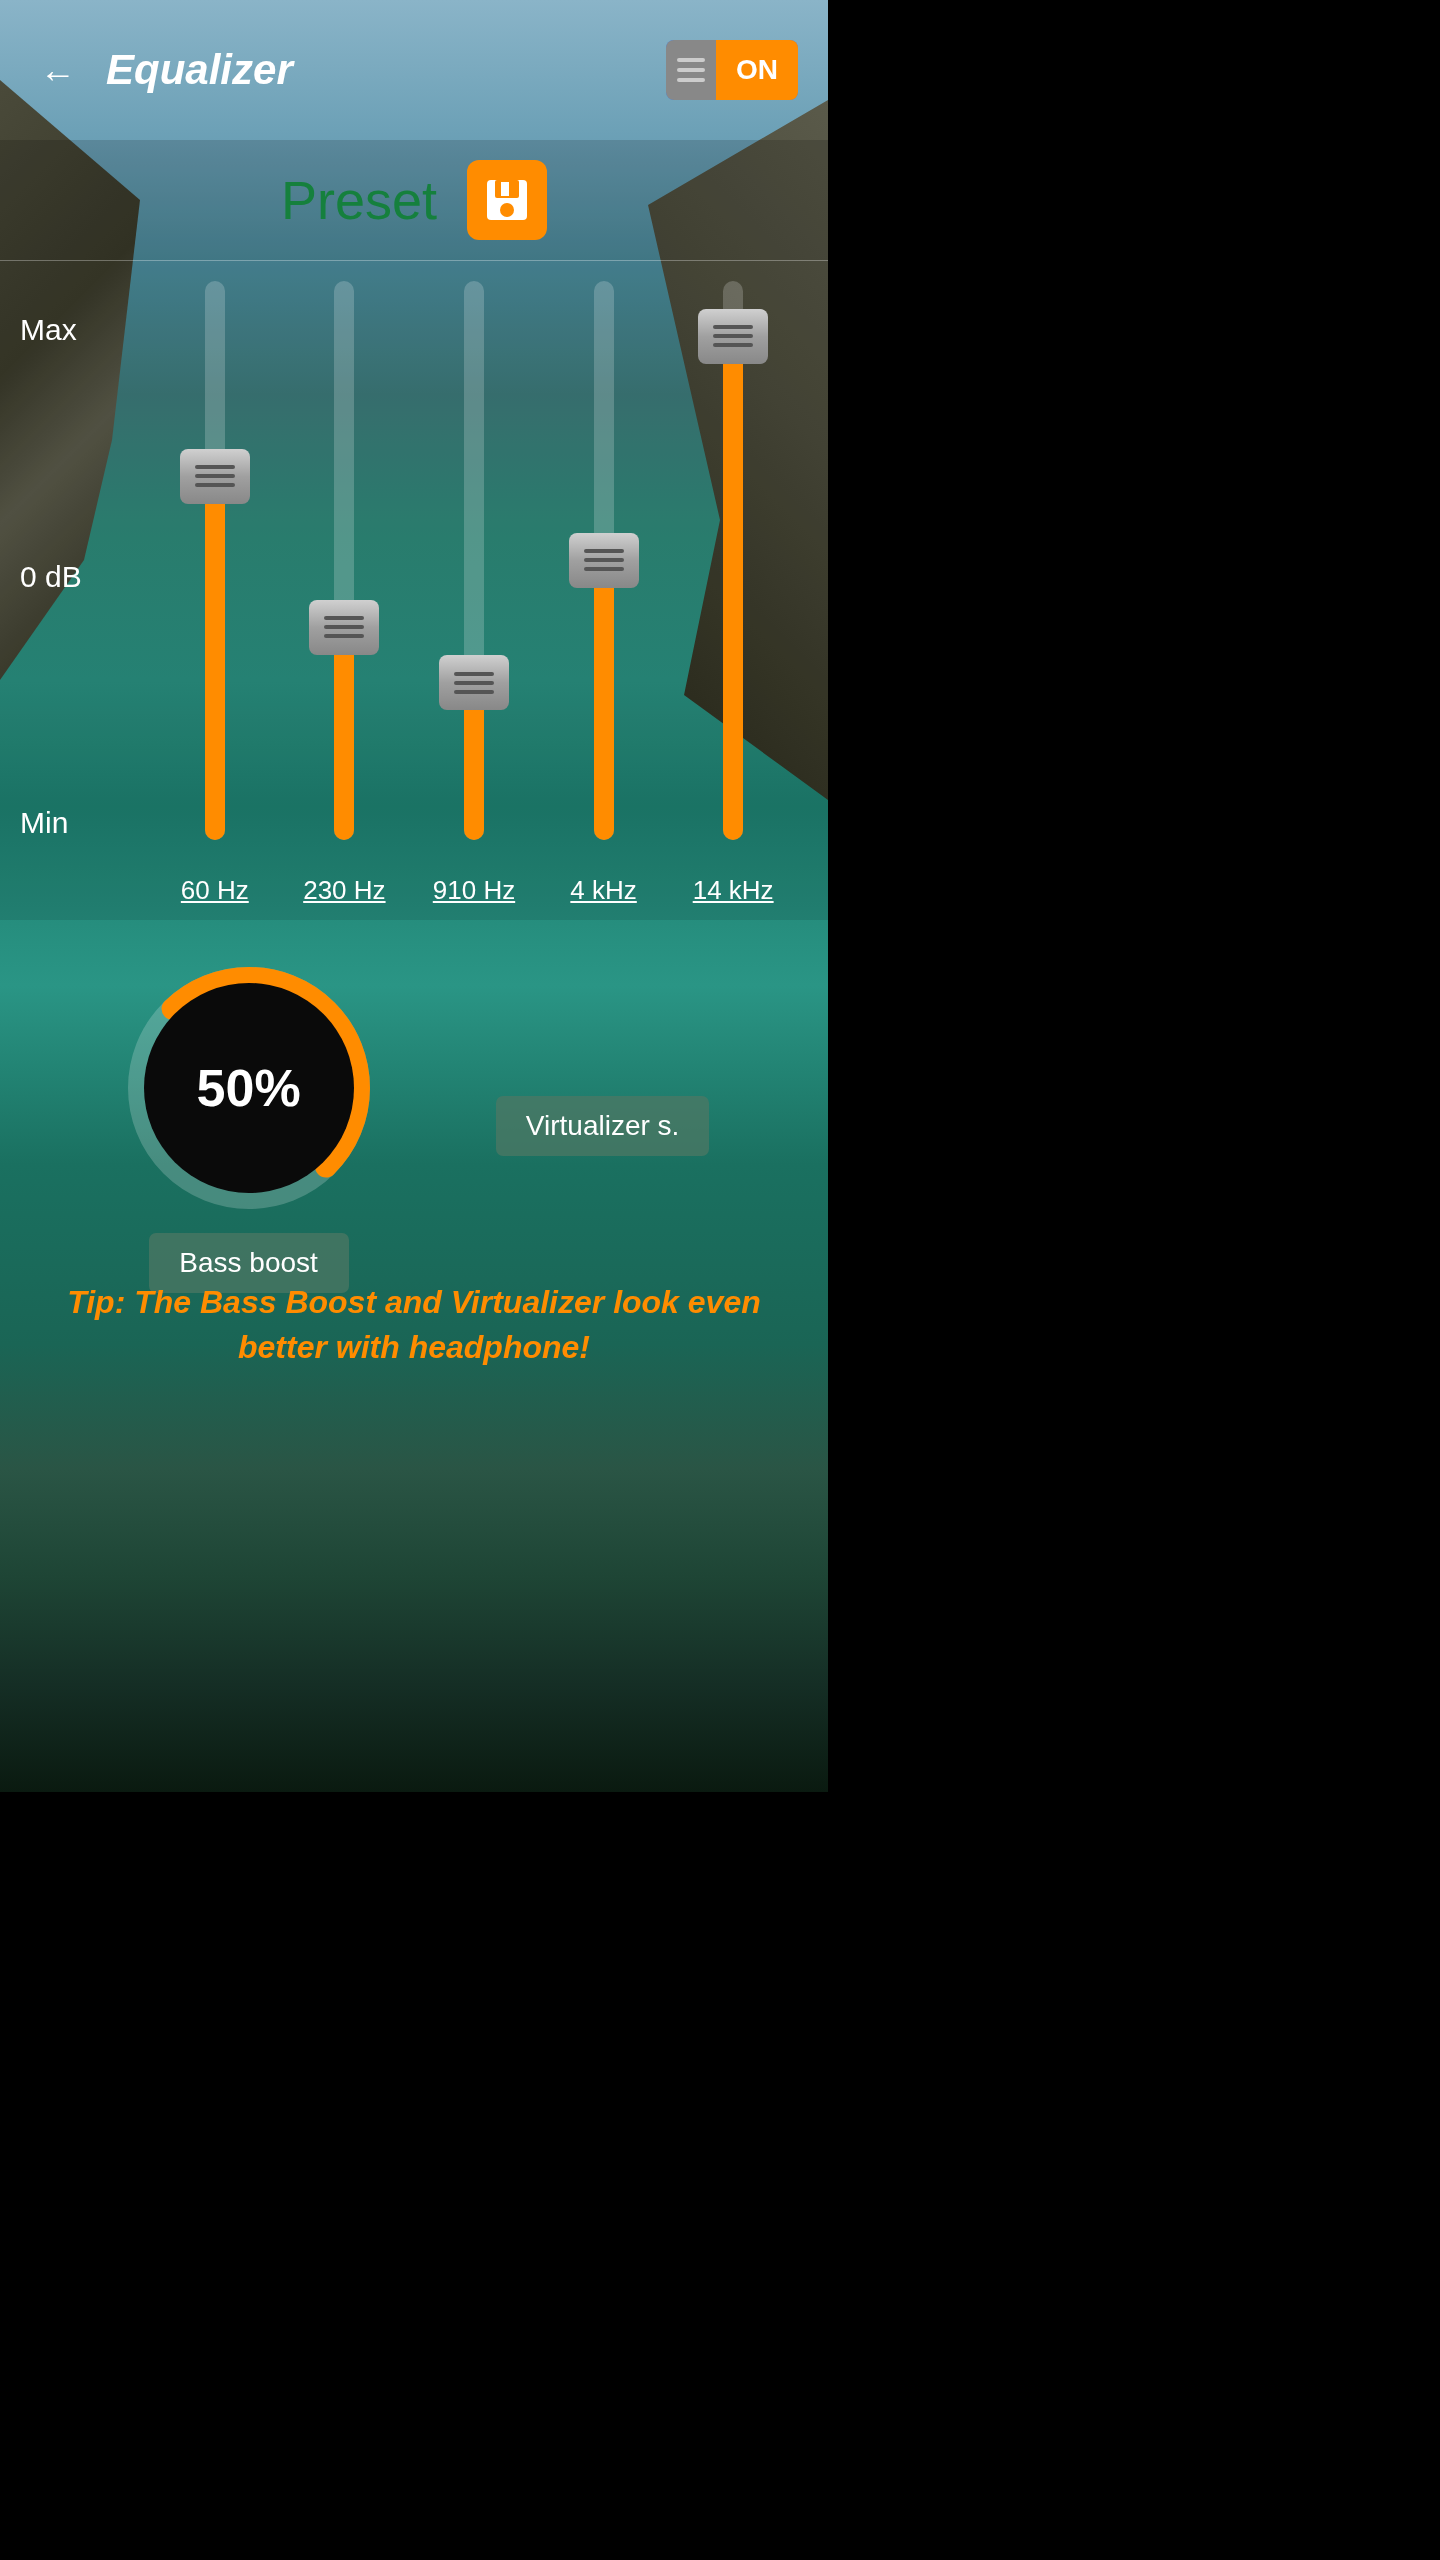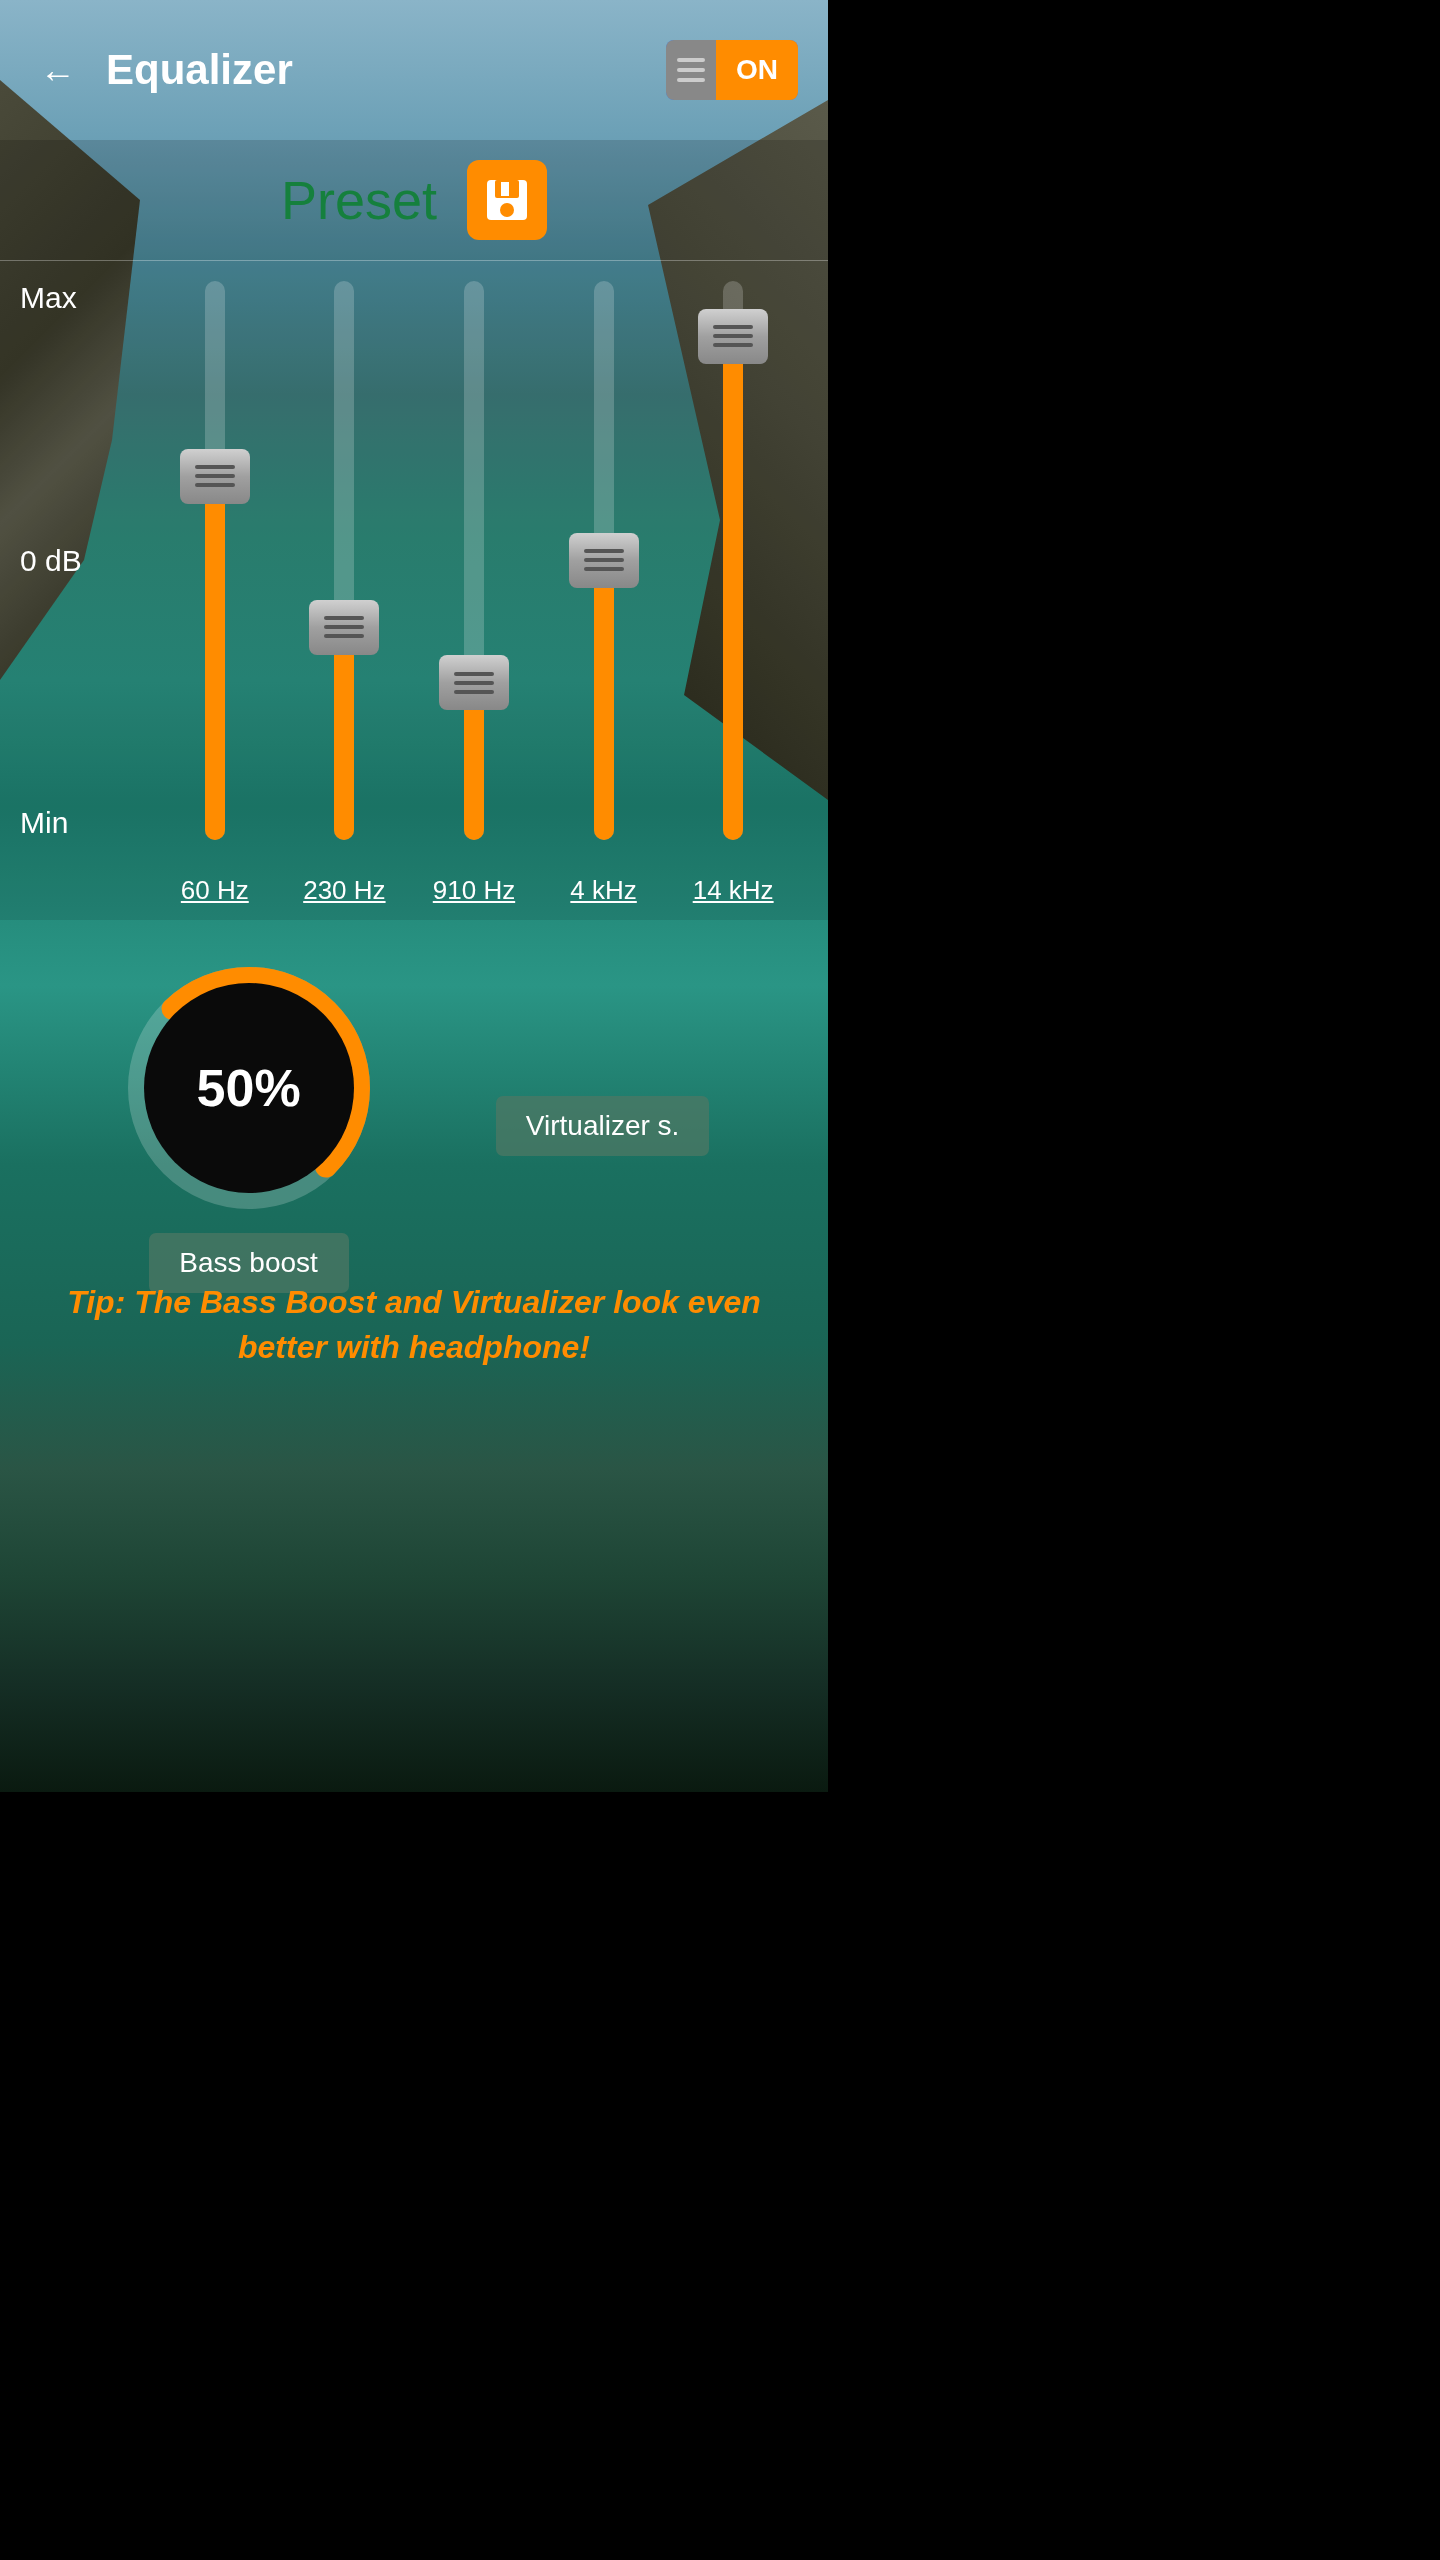--- a/index.html
+++ b/index.html
@@ -74,20 +74,21 @@
     .back-btn {
       color: white;
       font-size: 36px;
       cursor: pointer;
       padding: 10px;
     }
 
     .header-title {
       color: white;
       font-size: 42px;
+      font-style: italic;
       font-weight: bold;
       flex: 1;
       margin-left: 20px;
     }
 
     .toggle-switch {
       display: flex;
       align-items: center;
       background: #3b82f6;
       border-radius: 8px;
@@ -188,20 +189,21 @@
       width: 120px;
       display: flex;
       flex-direction: column;
       justify-content: space-between;
       padding: 20px 0 20px 20px;
     }
 
     .eq-label {
       color: white;
       font-size: 30px;
+      margin-top: 32px;
     }
 
     .sliders-container {
       position: absolute;
       left: 120px;
       right: 0;
       top: 0;
       bottom: 60px;
       display: flex;
       align-items: center;

